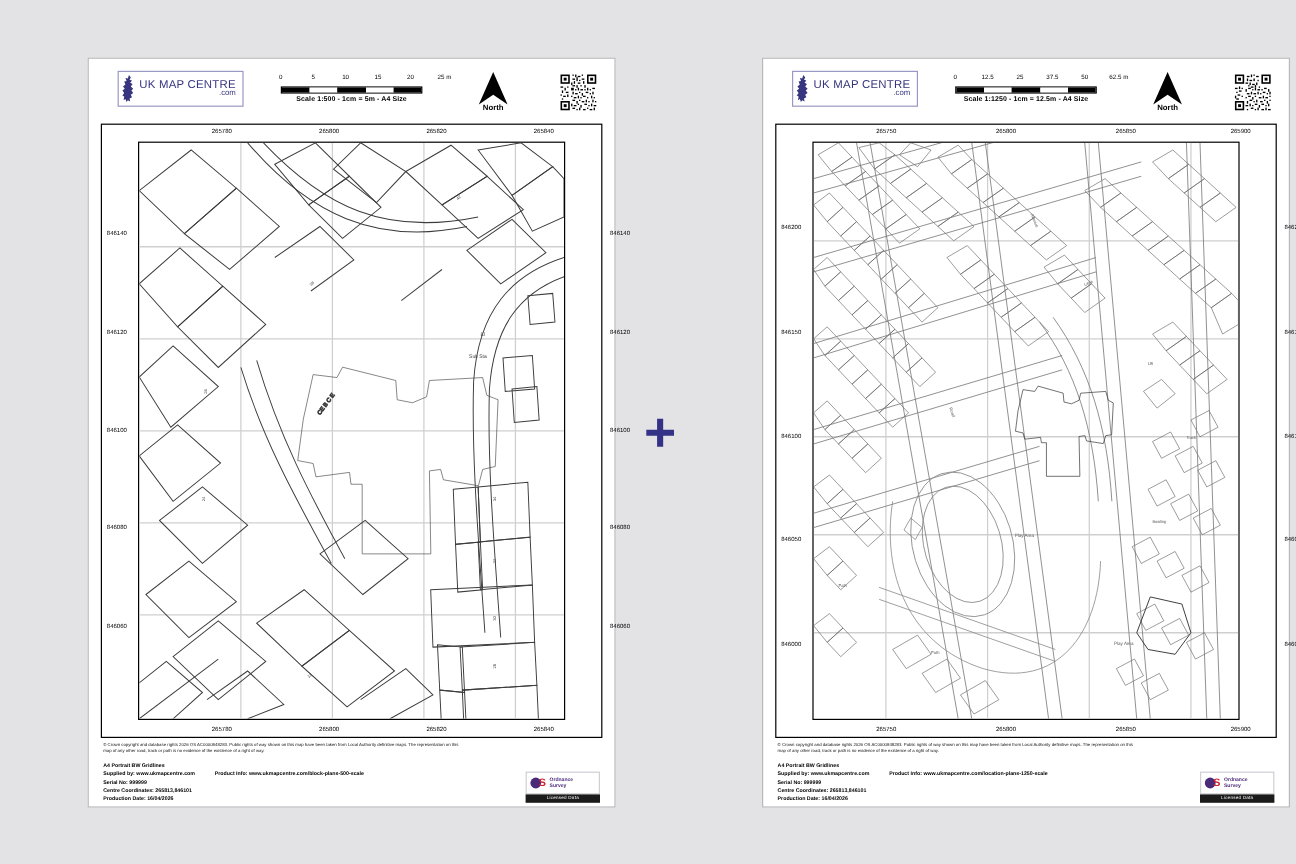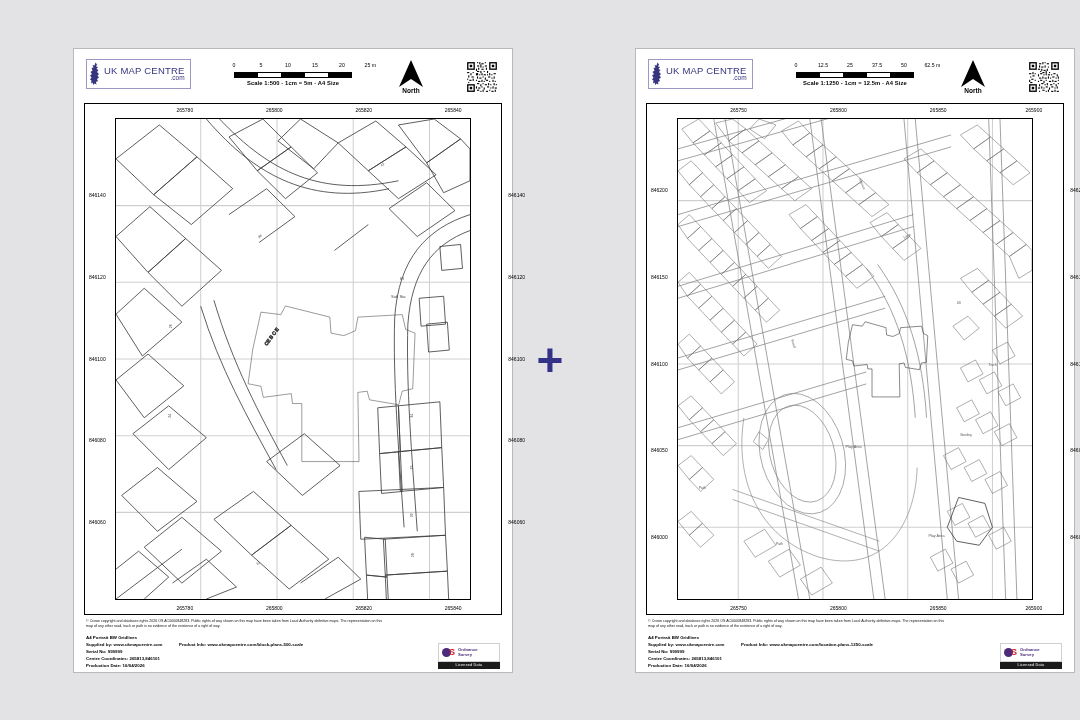--- a/index.html
+++ b/index.html
@@ -44,21 +44,21 @@
     margin-right: 0px;
   }
 
   
   .header {
     position: relative;
     height: 46px;
   }
   .logo-box {
     position: absolute;
-    left: 4px; top: 2px;
+    left: 16px; top: 2px;
     width: 105px; height: 30px;
     border: 1px solid #9a98c4;
     box-sizing: border-box;
     display: flex;
     align-items: center;
     padding-left: 2px;
   }
   .logo-shape {
     width: 13px; height: 24px;
     flex: 0 0 auto;

